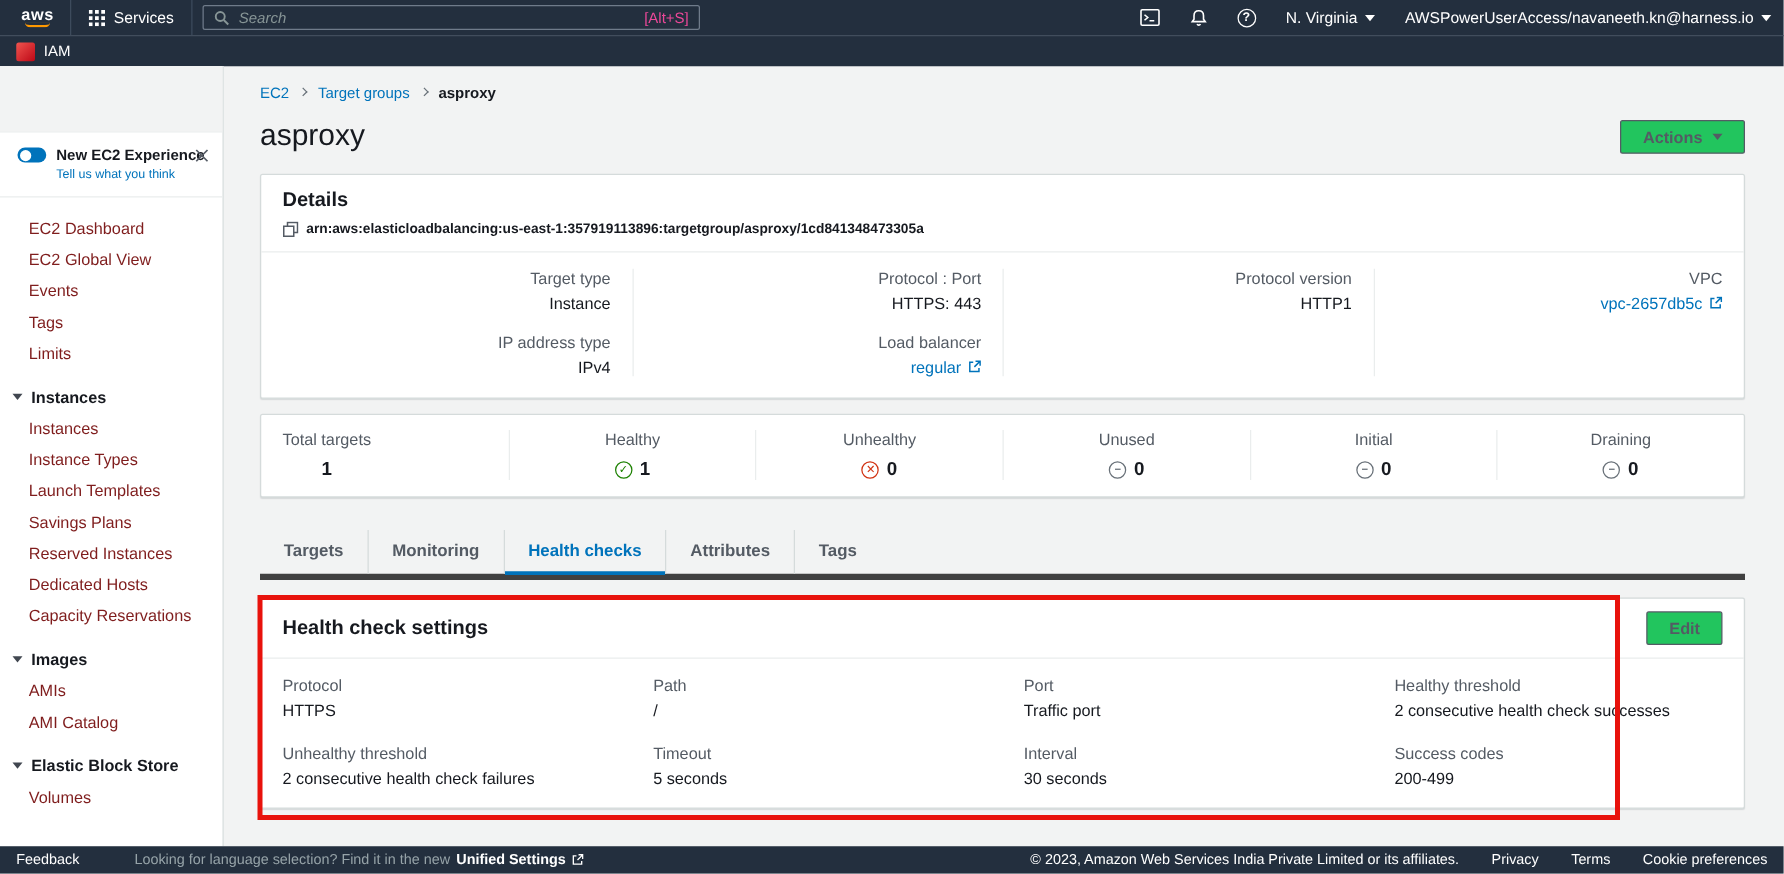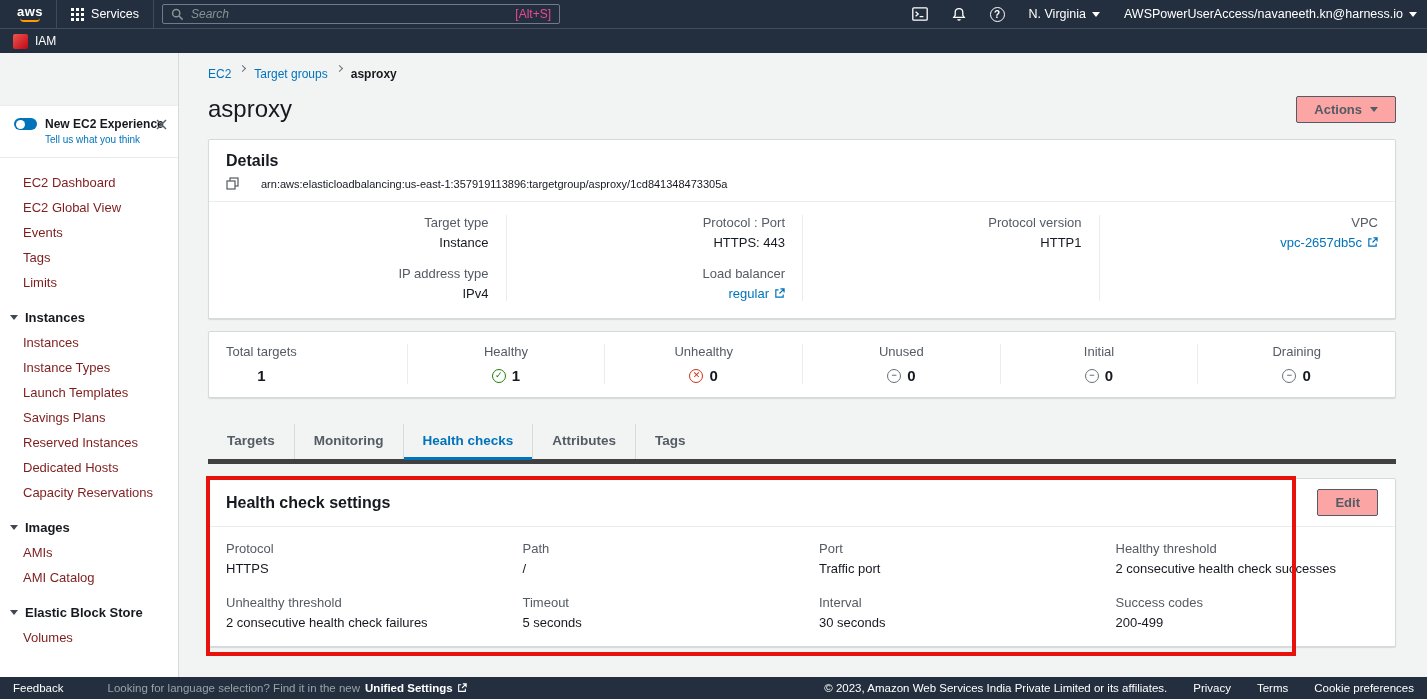--- a/index.html
+++ b/index.html
@@ -38,34 +38,34 @@
   .new-exp .title { font-size:12px; font-weight:700; color:#16191f; }
   .new-exp .subtitle { font-size:10px; color:#0073bb; margin:3px 0 0 31px; cursor:pointer; }
   .close-x { position:absolute; right:11px; top:13px; cursor:pointer; display:flex; }
   .side-nav { padding:12px 0 0; }
   .side-link { font-size:13px; color:#7f1d1d; padding:5px 10px 5px 23px; cursor:pointer; white-space:nowrap; }
   .side-section { display:flex; align-items:center; gap:7px; margin-top:10px; padding:5px 10px; font-size:13px; font-weight:700; color:#16191f; cursor:pointer; }
   .tri { width:0; height:0; border-left:4px solid transparent; border-right:4px solid transparent; border-top:5px solid #414750; }
 
   
   .main { flex:1; padding:14px 31px 0 29px; position:relative; overflow:hidden; }
-  .breadcrumb { display:flex; align-items:flex-start; gap:9px; font-size:12px; }
+  .breadcrumb { display:flex; align-items:center; gap:9px; font-size:12px; }
   .bc-link { color:#0073bb; cursor:pointer; }
   .bc-sep { width:5px; height:5px; border-top:1.6px solid #687078; border-right:1.6px solid #687078; transform:rotate(45deg); margin-top:-1px; }
   .bc-cur { font-weight:700; color:#16191f; }
   .title-row { display:flex; justify-content:space-between; align-items:center; margin-top:14px; }
   .page-title { font-size:24px; font-weight:500; }
-  .btn { display:inline-flex; align-items:center; gap:8px; background:#fca5a5; border:1px solid #545b64; border-radius:2px; padding:5px 17px; font-size:13px; font-weight:700; color:#545b64; cursor:pointer; font-family:inherit; }
+  .btn { display:inline-flex; align-items:center; gap:8px; background:#22c55e; border:1px solid #545b64; border-radius:2px; padding:5px 17px; font-size:13px; font-weight:700; color:#545b64; cursor:pointer; font-family:inherit; }
   .btn .caret-dark { border-top-color:#545b64; }
 
   .card { background:#fff; border:1px solid #d5dbdb; border-radius:2px; box-shadow:0 1px 1px rgba(0,28,36,.12); }
   .details-card { margin-top:16px; }
   .card-head { padding:12px 17px 11px; border-bottom:1px solid #eaeded; }
   .card-title { font-size:16px; font-weight:700; }
-  .arn-row { display:flex; align-items:center; gap:22px; margin-top:7px; font-size:11px; color:#16191f; }
+  .arn-row { display:flex; gap:6px; margin-top:7px; font-size:11px; color:#16191f;font-weight:bold; }
   .copy-btn { display:flex; cursor:pointer; }
   .details-grid { display:grid; grid-template-columns:repeat(4,1fr); padding:13px 0 17px;text-align:right; }
   .dcol { padding:0 17px; }
   .dcol + .dcol { border-left:1px solid #eaeded; }
   .flabel { font-size:13px; color:#545b64; margin-bottom:5px; }
   .fvalue { font-size:13px; color:#16191f; }
   .field + .field { margin-top:16px; }
   .link { display:inline-flex; align-items:center; gap:5px; color:#0073bb; cursor:pointer; }
 
   .stats-card { margin-top:12px; display:grid; grid-template-columns:repeat(6,1fr); padding:12px 0 13px; }

